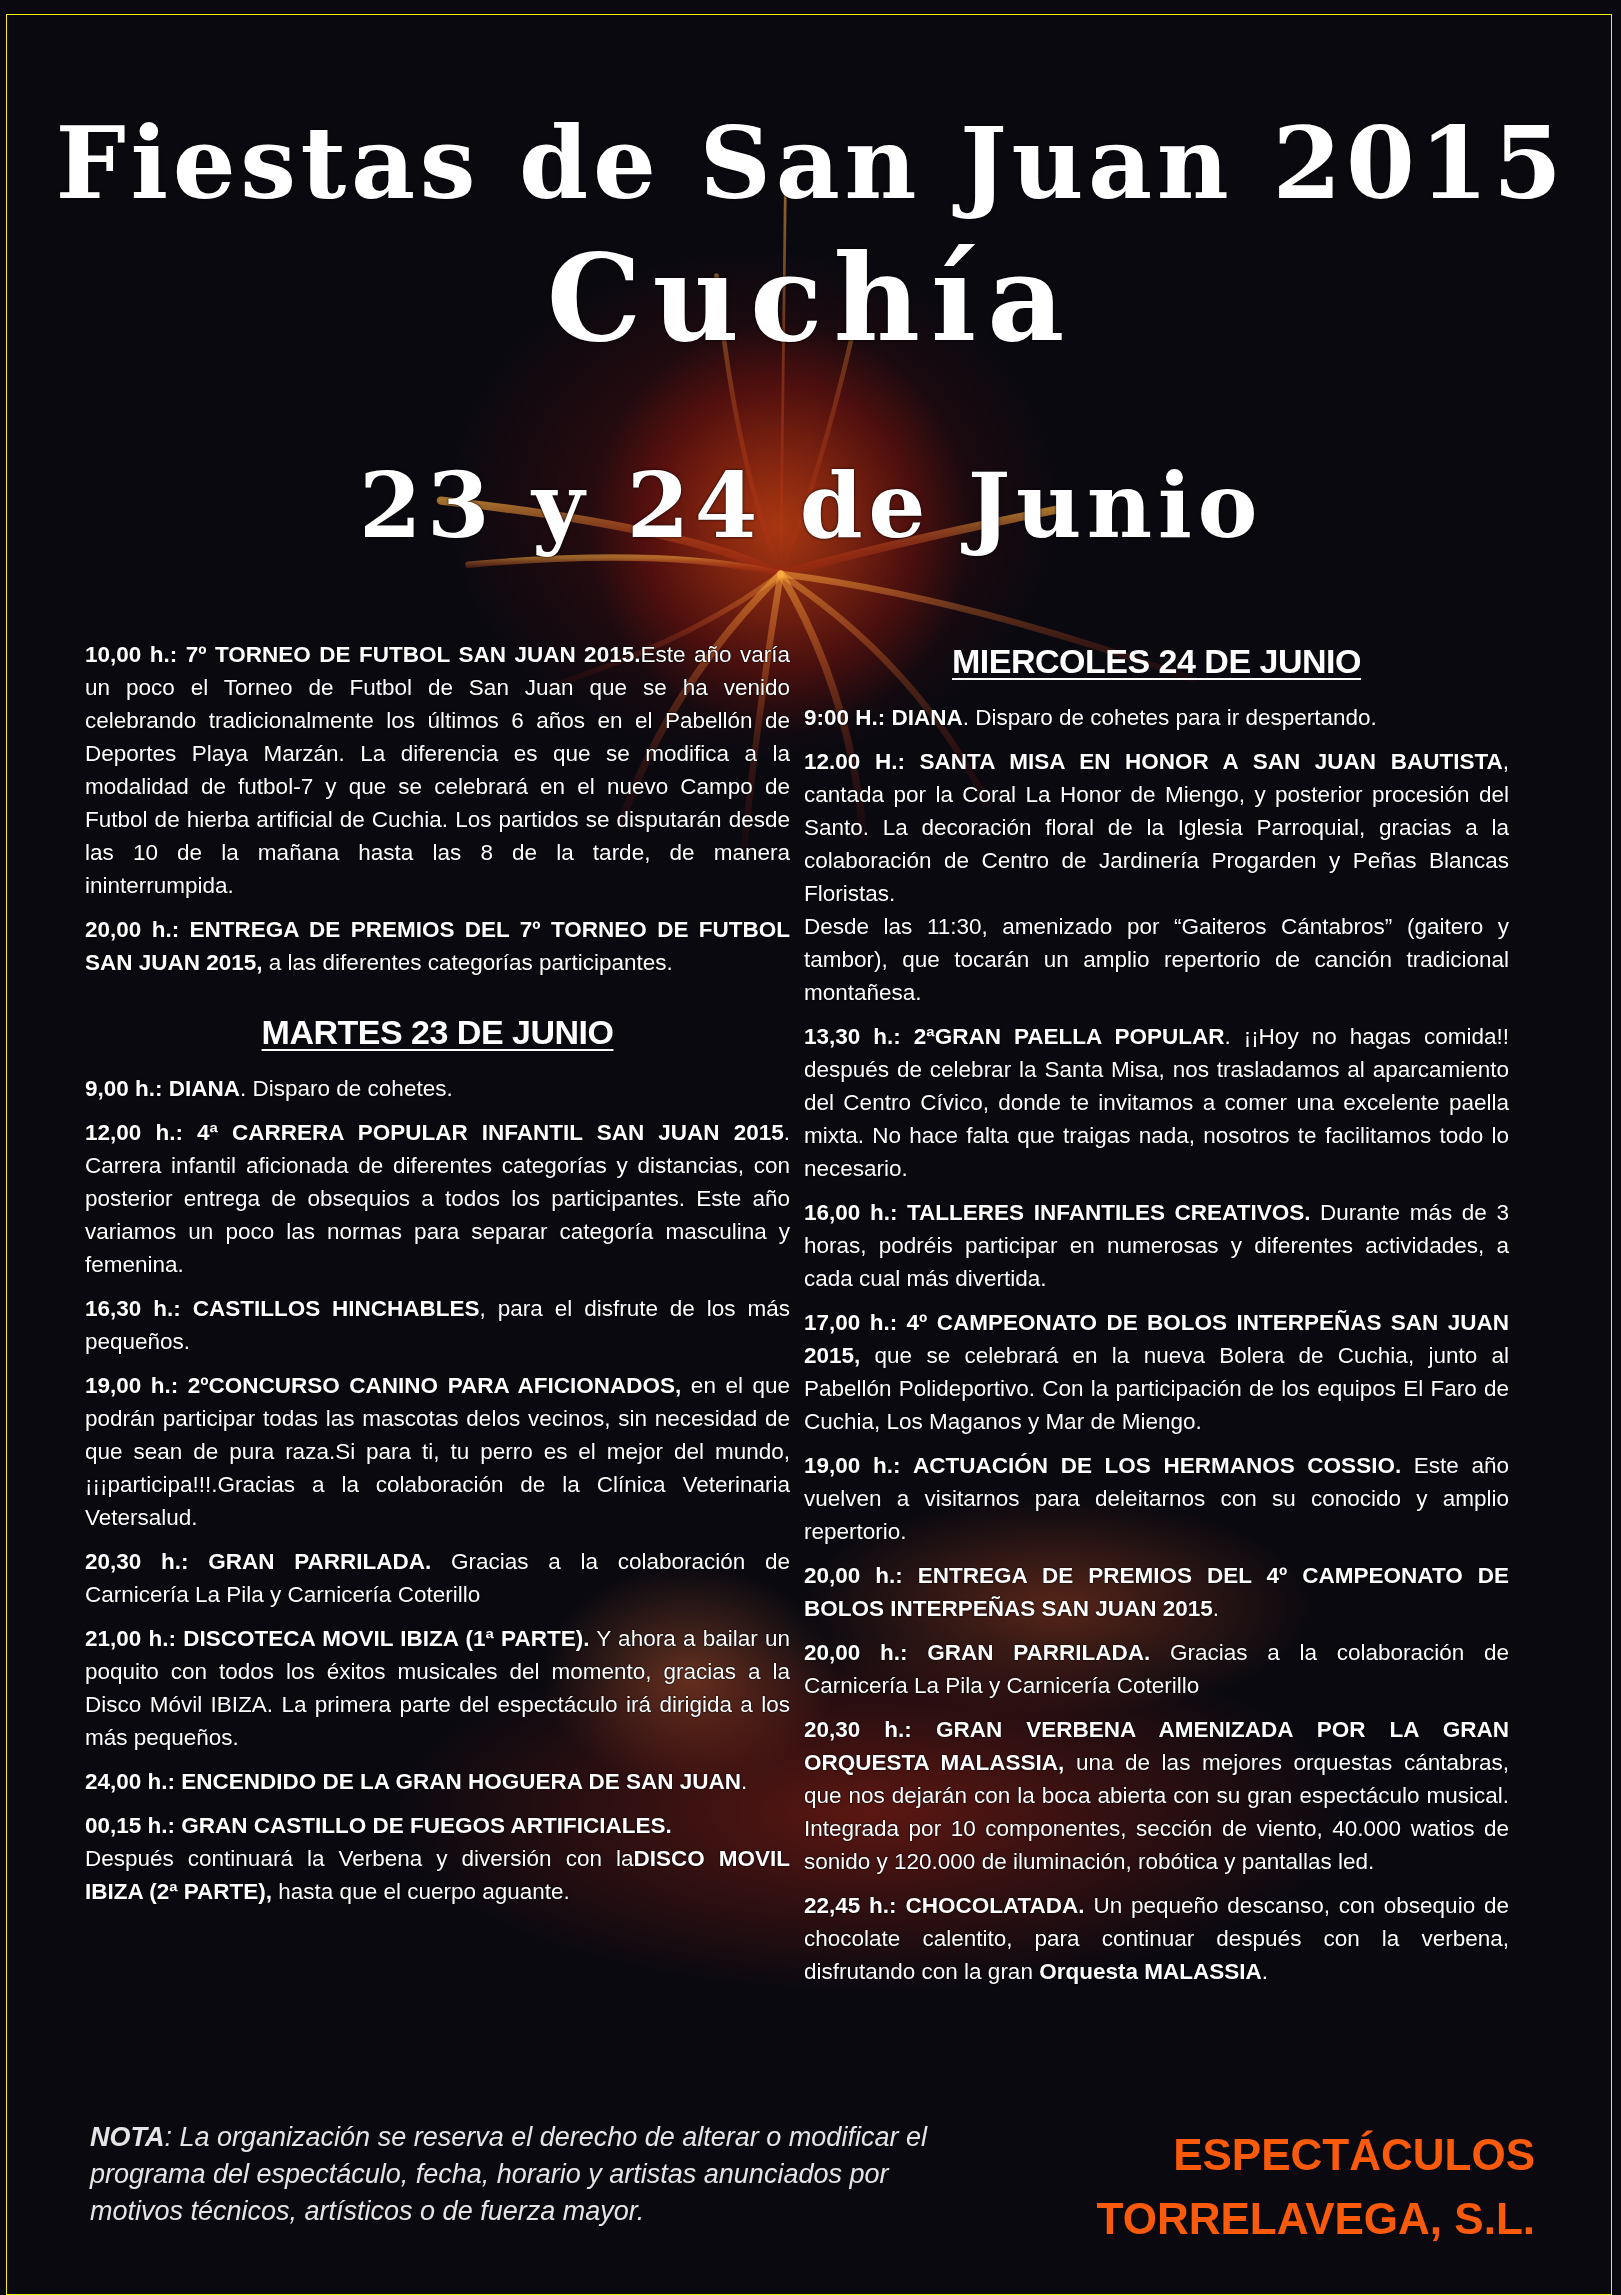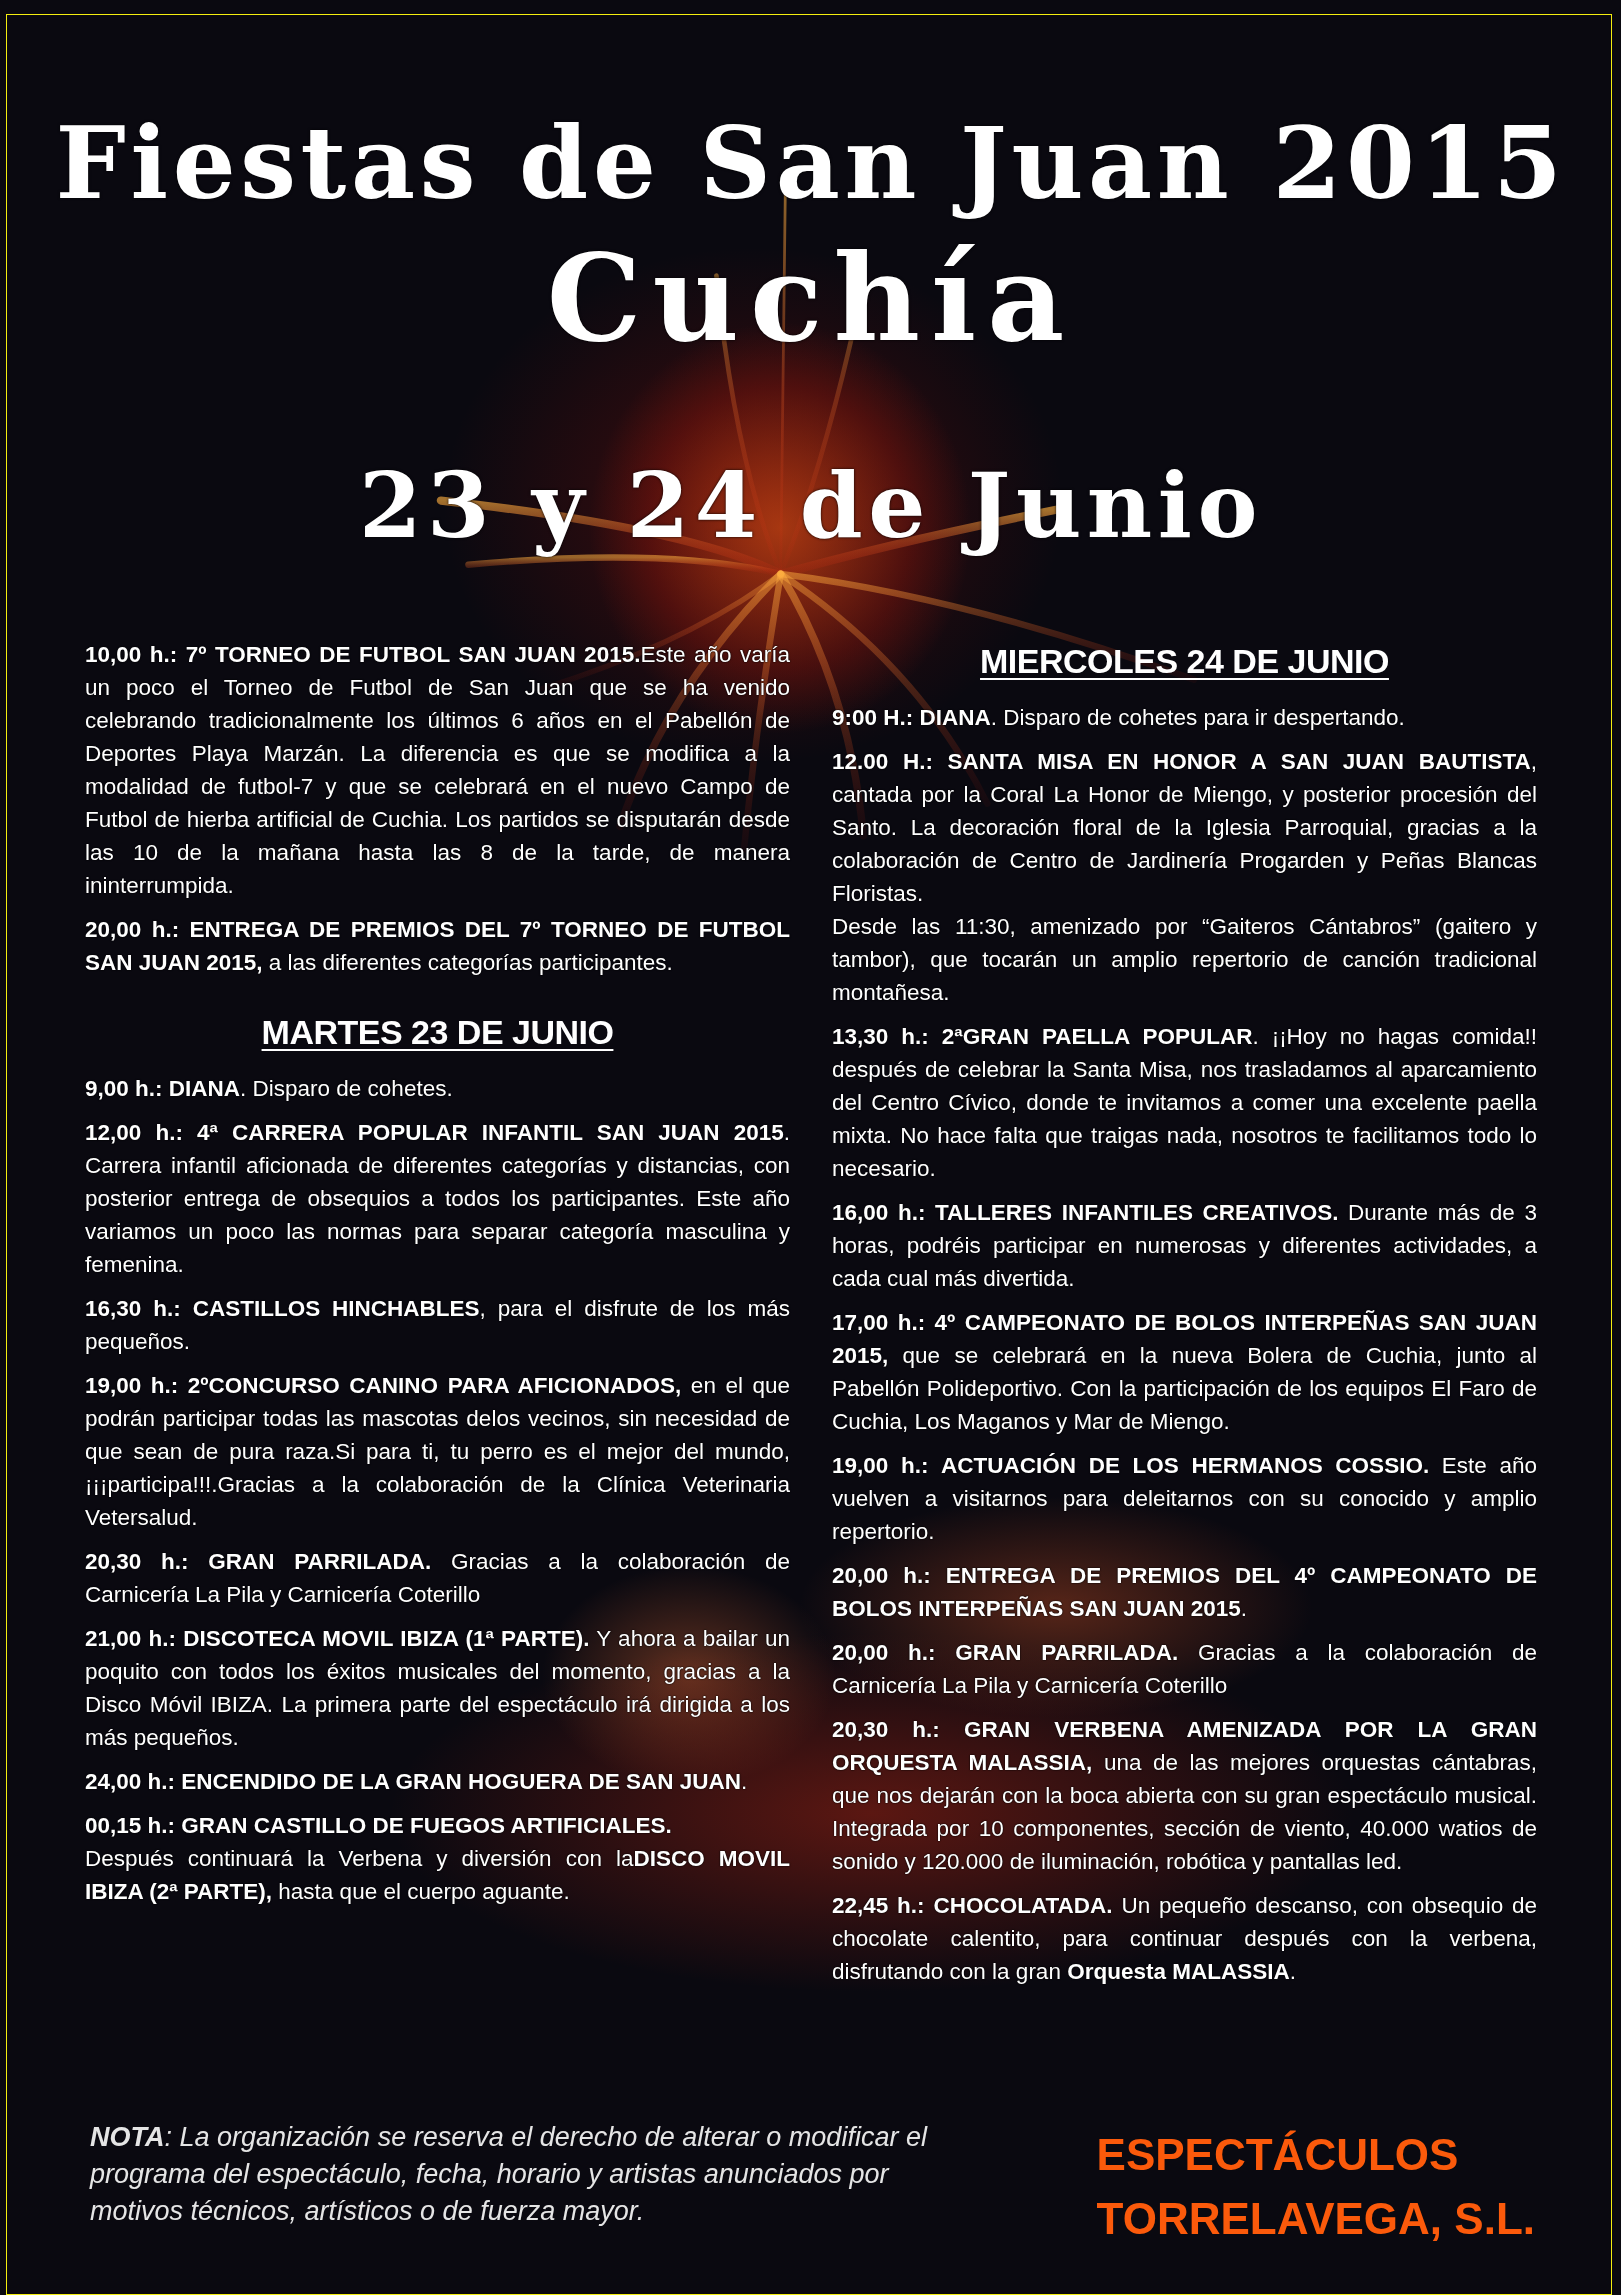--- a/index.html
+++ b/index.html
@@ -28,42 +28,42 @@
     font-family:"DejaVu Serif", serif; font-weight:bold; color:#fff;
     letter-spacing:4.6px;
     text-shadow:0 0 2.8px #000;
   }
   .t1 { top:42px; font-size:99px; line-height:110px; }
   .t2 { top:234px; font-size:119px; line-height:129px; letter-spacing:11px; }
   .t3 { top:420px; font-size:90px; line-height:106px; letter-spacing:5.5px;margin-top:32px; }
 
   .col { position:absolute; top:638px; width:705px; }
   .col.left { left:85px; }
-  .col.right { left:832px; }
+  .col.right { left:804px; }
   .day-heading {
     display:block; text-align:center; font-weight:bold;
     font-size:34px; line-height:46px; margin:0 0 16.5px 0;
     letter-spacing:-0.5px;
   }
   .day-heading span { text-decoration:underline; text-underline-offset:4.6px; text-decoration-thickness:2.3px; }
   .event {
     font-size:22.5px; line-height:33px; text-align:justify; margin:0 0 11px 0;
     text-shadow:0 0 1.8px #000, 0 0 0.9px #000;
   }
   .event b { font-weight:bold; }
   .event .extra { display:block; }
   .gap-day { height:19px; }
 
   .note {
     position:absolute; left:90px; top:2119px; width:872px;
     font-style:italic; font-size:27px; line-height:37px; color:#e5e5e5;
   }
   .note b { font-weight:bold; }
   .company {
-    position:absolute; right:87px; top:2123px; text-align:left;
+    position:absolute; right:87px; top:2123px; text-align:right;
     color:#fb5a0b; font-weight:bold; font-size:44px; line-height:64px;
   }
   .company .line2 { display:block; margin-right:0; }
 </style>
 </head>
 <body>
 
 <div class="bg-glow"></div>
 <svg class="rays" width="1622" height="2307" viewBox="0 0 3532 5024">
   <defs>

